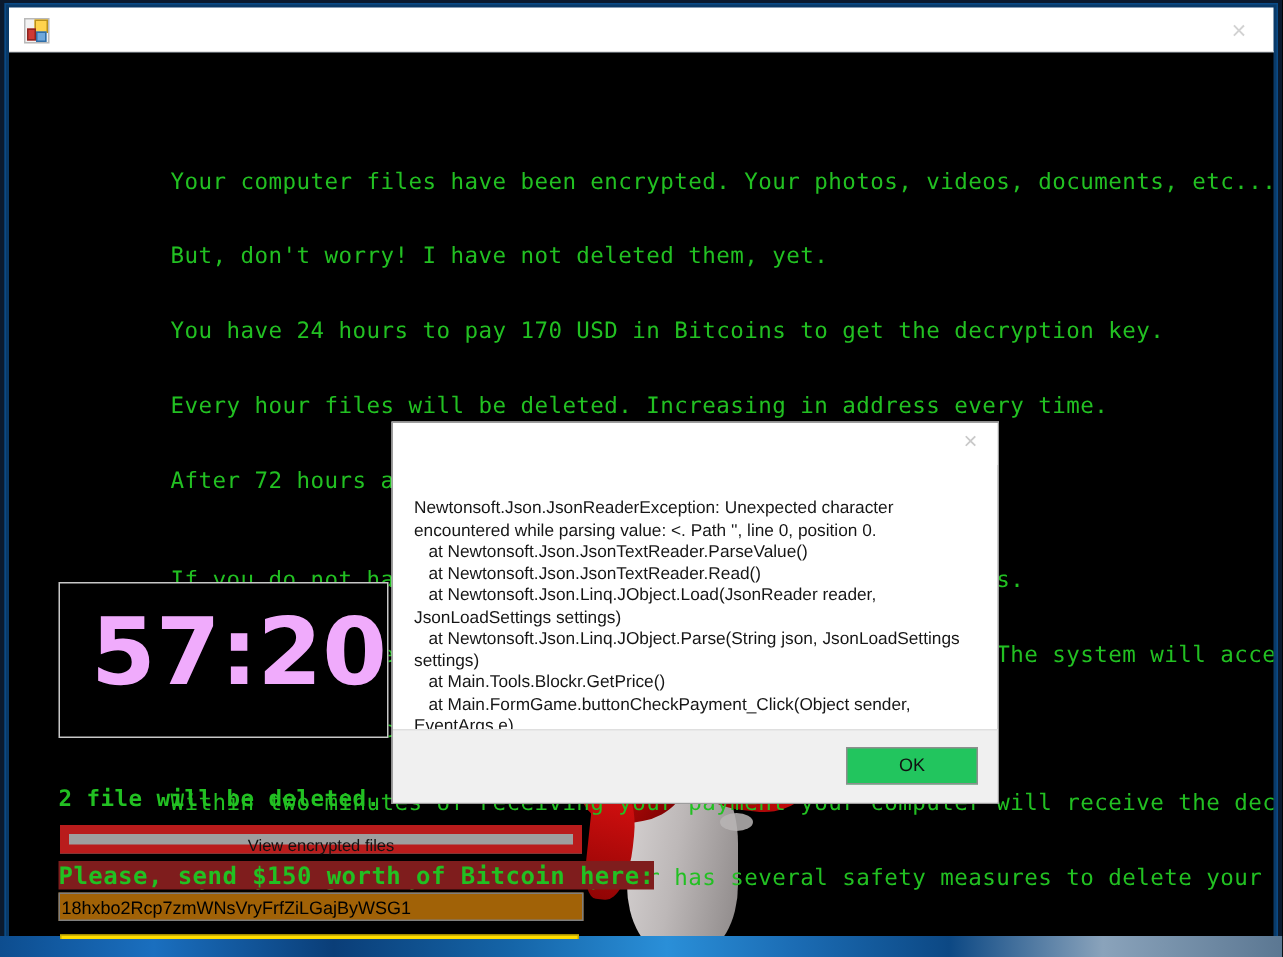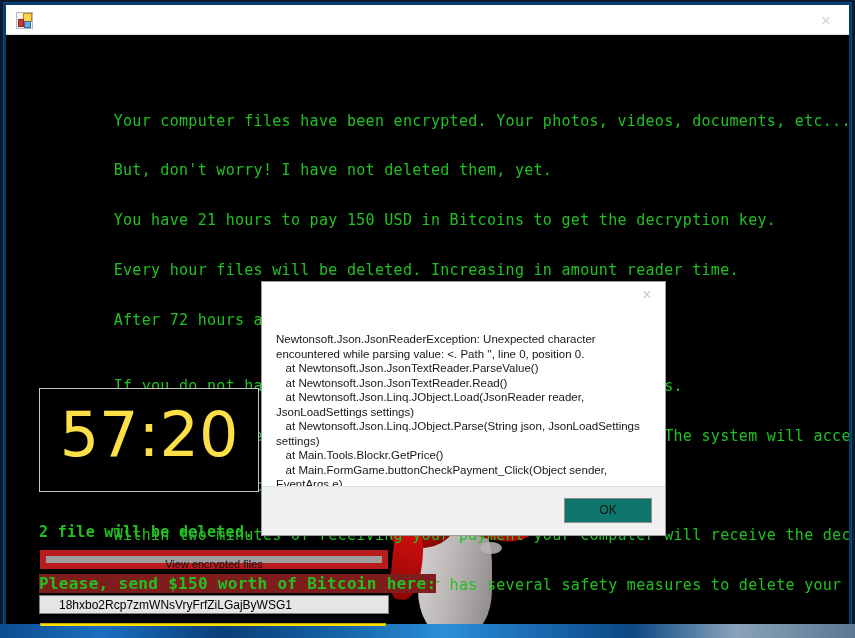--- a/index.html
+++ b/index.html
@@ -185,26 +185,26 @@
     width: 220px;
     height: 104px;
     background: #000000;
     border: 1px solid #c7c7c7;
     z-index: 5;
   }
   #countdown-value {
     position: absolute;
     left: 0; right: 0;
     top: 11px;
-    text-align: center;
-    color: #fde047;
+    text-align: right;
+    color: #f0abfc;
     font-family: "DejaVu Sans", sans-serif;
     font-size: 62px;
     line-height: 70px;
-    font-weight: 400;
+    font-weight: 700;
   }
 
   
   #deletion-notice {
     position: absolute;
     left: 33px;
     top: 488px;
     color: #22c022;
     font-family: "DejaVu Sans Mono", "Liberation Mono", monospace;
     font-size: 15px;
@@ -245,27 +245,27 @@
     white-space: pre;
     z-index: 5;
   }
 
   #btc-address-input {
     position: absolute;
     left: 33px;
     top: 560px;
     width: 350px;
     height: 19px;
-    background: #e5e5e5;
+    background: #a16207;
     border: 1px solid #7f7f7f;
     color: #000000;
     font-family: "Liberation Sans", sans-serif;
     font-size: 12px;
     line-height: 17px;
-    padding: 0 19px;
+    padding: 0 1px;
     z-index: 5;
     outline: none;
   }
 
   #made-payment-button {
     position: absolute;
     left: 34px;
     top: 588px;
     width: 346px;
     height: 26px;
@@ -329,21 +329,21 @@
     height: 49px;
     background: #f0f0f0;
     border-top: 1px solid #dfdfdf;
   }
   #dialog-ok-button {
     position: absolute;
     right: 13px;
     top: 11px;
     width: 88px;
     height: 25px;
-    background: #0f766e;
+    background: #22c55e;
     border: 1px solid #8e8e8e;
     color: #101010;
     font-family: "Liberation Sans", sans-serif;
     font-size: 12px;
     line-height: 23px;
     text-align: center;
     cursor: pointer;
   }
 </style>
 </head>
@@ -374,23 +374,23 @@
         <div class="bow-knot"></div>
         <div class="bow-tail"></div>
         <div class="tag"></div>
       </div>
 
       <div class="ransom-text">
         <span>Your computer files have been encrypted. Your photos, videos, documents, etc....</span>
         <br>
         <span>But, don't worry! I have not deleted them, yet.</span>
         <br>
-        <span>You have 21 hours to pay 150 USD in Bitcoins to get the decryption key.</span>
-        <br>
-        <span>Every hour files will be deleted. Increasing in amount reader time.</span>
+        <span>You have 24 hours to pay 170 USD in Bitcoins to get the decryption key.</span>
+        <br>
+        <span>Every hour files will be deleted. Increasing in address every time.</span>
         <br>
         <span>After 72 hours all that are left will be deleted.</span>
         <span class="spacer"></span>
         <span>If you do not have bitcoins Google the website localbitcoins.</span>
         <br>
         <span>Purchase 150 American Dollars worth of Bitcoins or .4 BTC. The system will accept</span>
         <br>
         <span>Send to the Bitcoins address specified.</span>
         <br>
         <span>Within two minutes of receiving your payment your computer will receive the decryp</span>

